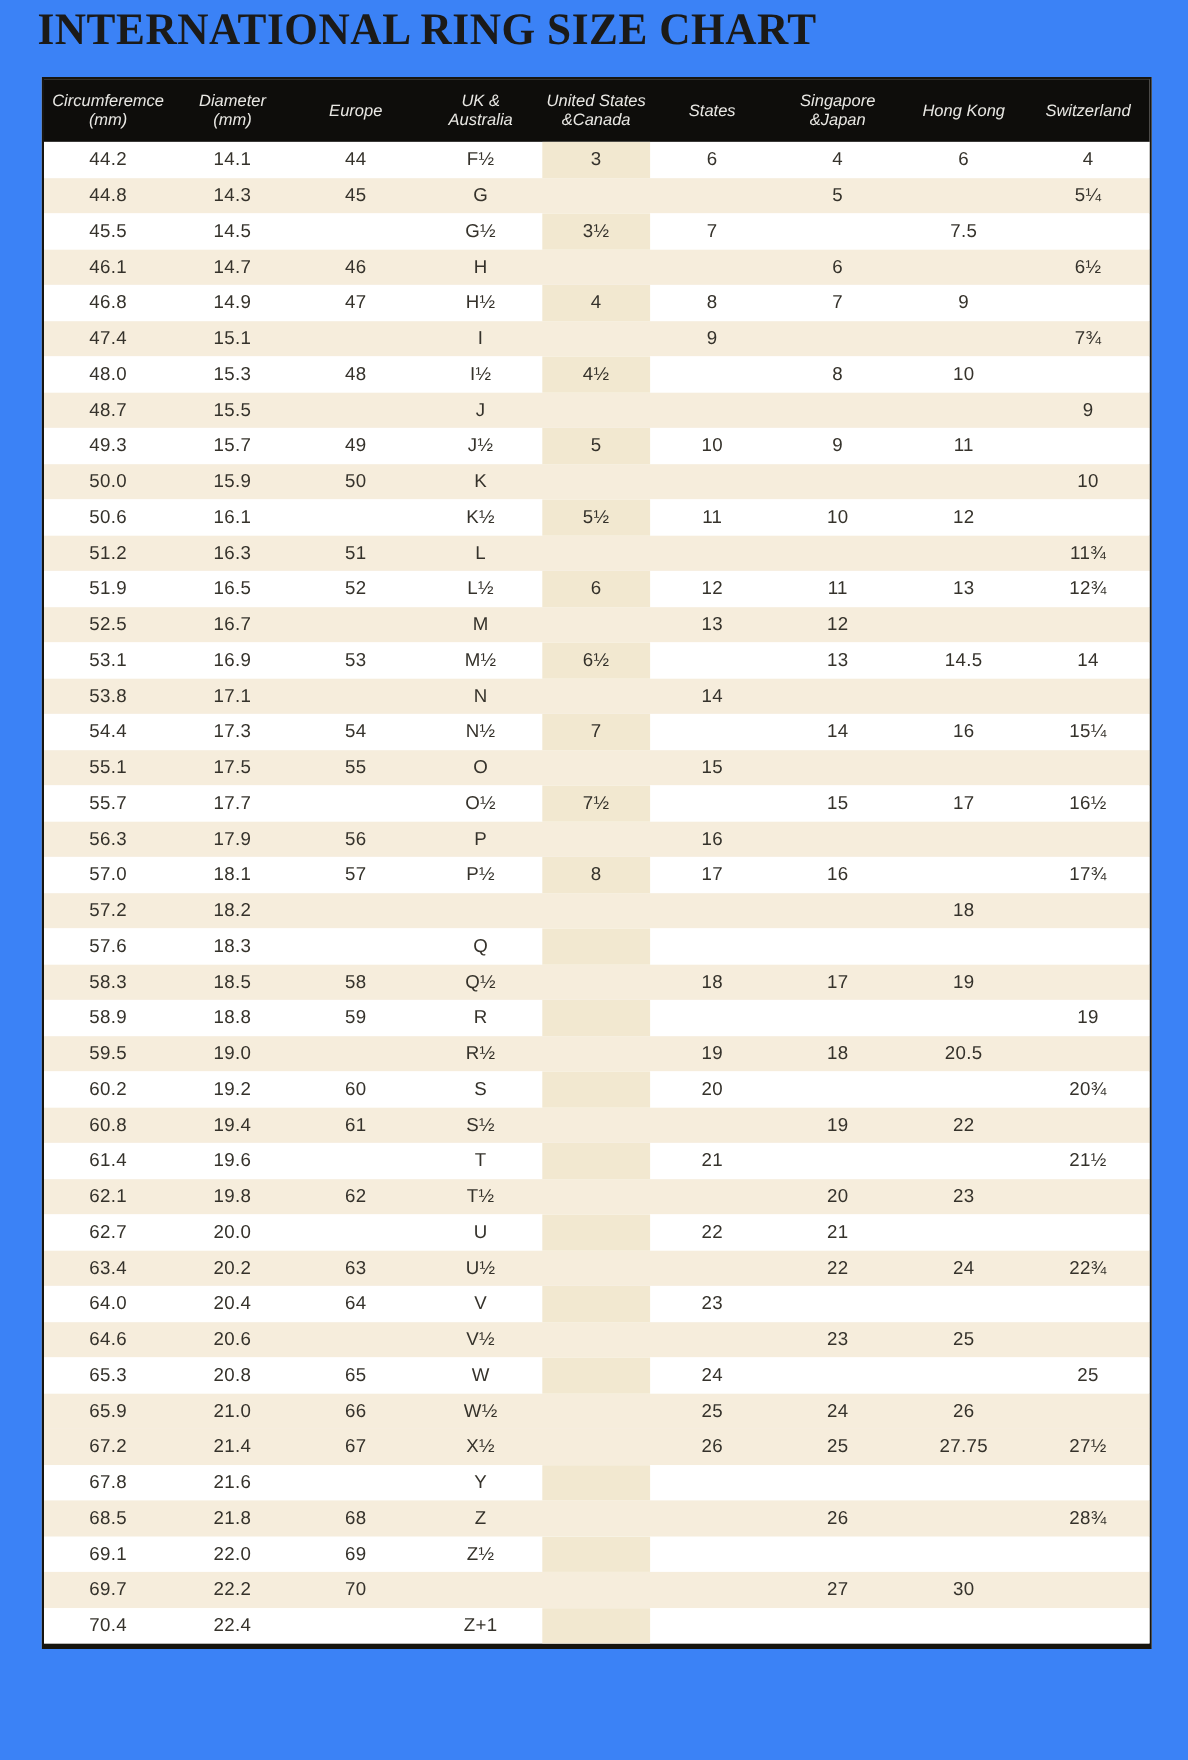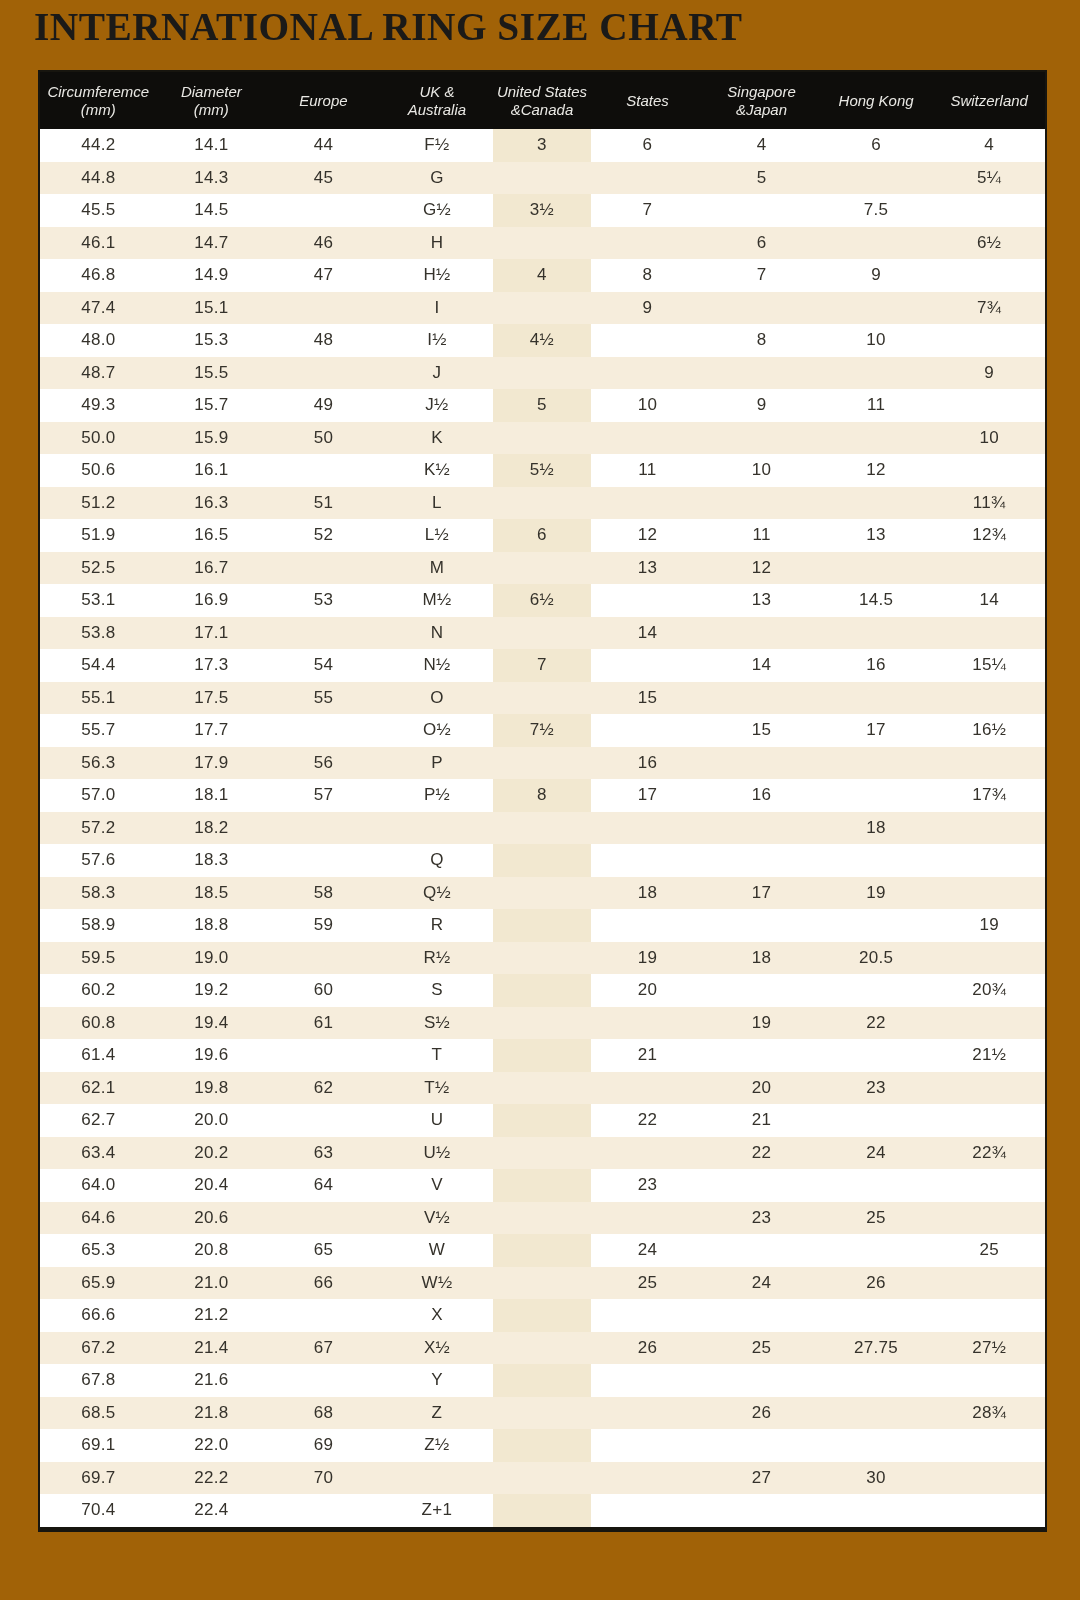--- a/index.html
+++ b/index.html
@@ -8,21 +8,21 @@
     background: #ffffff;
     width: 1080px;
     height: 1600px;
     overflow: hidden;
     font-family: "Liberation Sans", sans-serif;
   }
   .page {
     position: relative;
     width: 1080px;
     height: 1600px;
-    background: #a16207;
+    background: #3b82f6;
   }
   .title {
     position: absolute;
     left: 34px;
     top: 2px;
     font-family: "Liberation Serif", serif;
     font-weight: bold;
     font-size: 41px;
     letter-spacing: 0.5px;
     color: #1b1a18;
@@ -504,31 +504,20 @@
           <div class="tcell">65.9</div>
           <div class="tcell">21.0</div>
           <div class="tcell">66</div>
           <div class="tcell">W½</div>
           <div class="tcell hl">11½</div>
           <div class="tcell">25</div>
           <div class="tcell">24</div>
           <div class="tcell">26</div>
           <div class="tcell"></div>
         </div>
-        <div class="trow">
-          <div class="tcell">66.6</div>
-          <div class="tcell">21.2</div>
-          <div class="tcell"></div>
-          <div class="tcell">X</div>
-          <div class="tcell hl"></div>
-          <div class="tcell"></div>
-          <div class="tcell"></div>
-          <div class="tcell"></div>
-          <div class="tcell"></div>
-        </div>
         <div class="trow alt">
           <div class="tcell">67.2</div>
           <div class="tcell">21.4</div>
           <div class="tcell">67</div>
           <div class="tcell">X½</div>
           <div class="tcell hl">12</div>
           <div class="tcell">26</div>
           <div class="tcell">25</div>
           <div class="tcell">27.75</div>
           <div class="tcell">27½</div>

